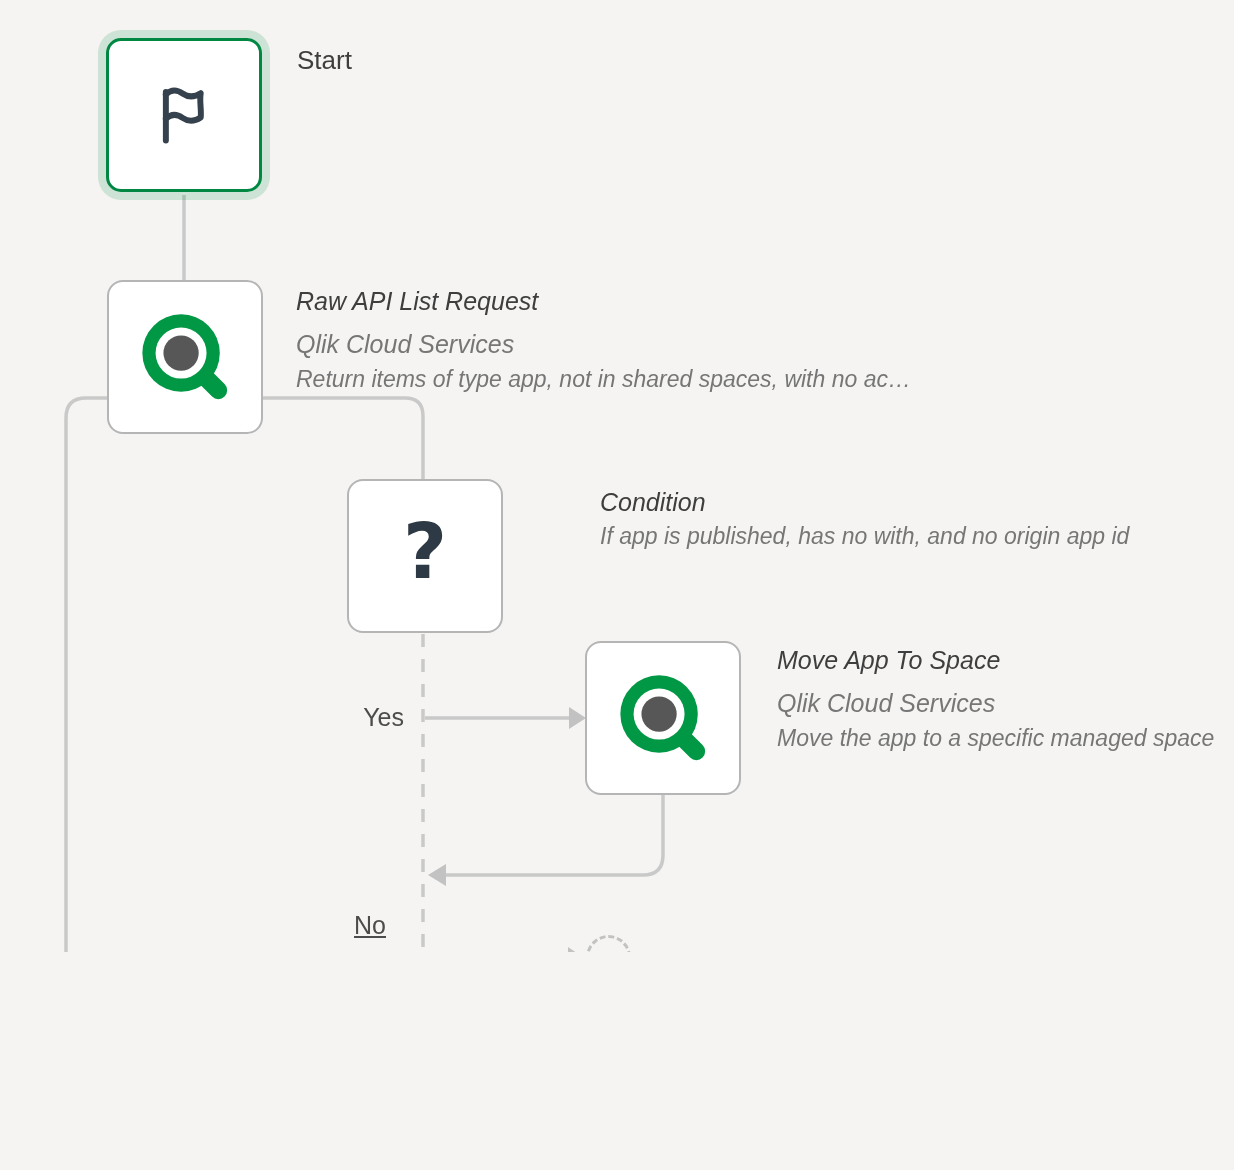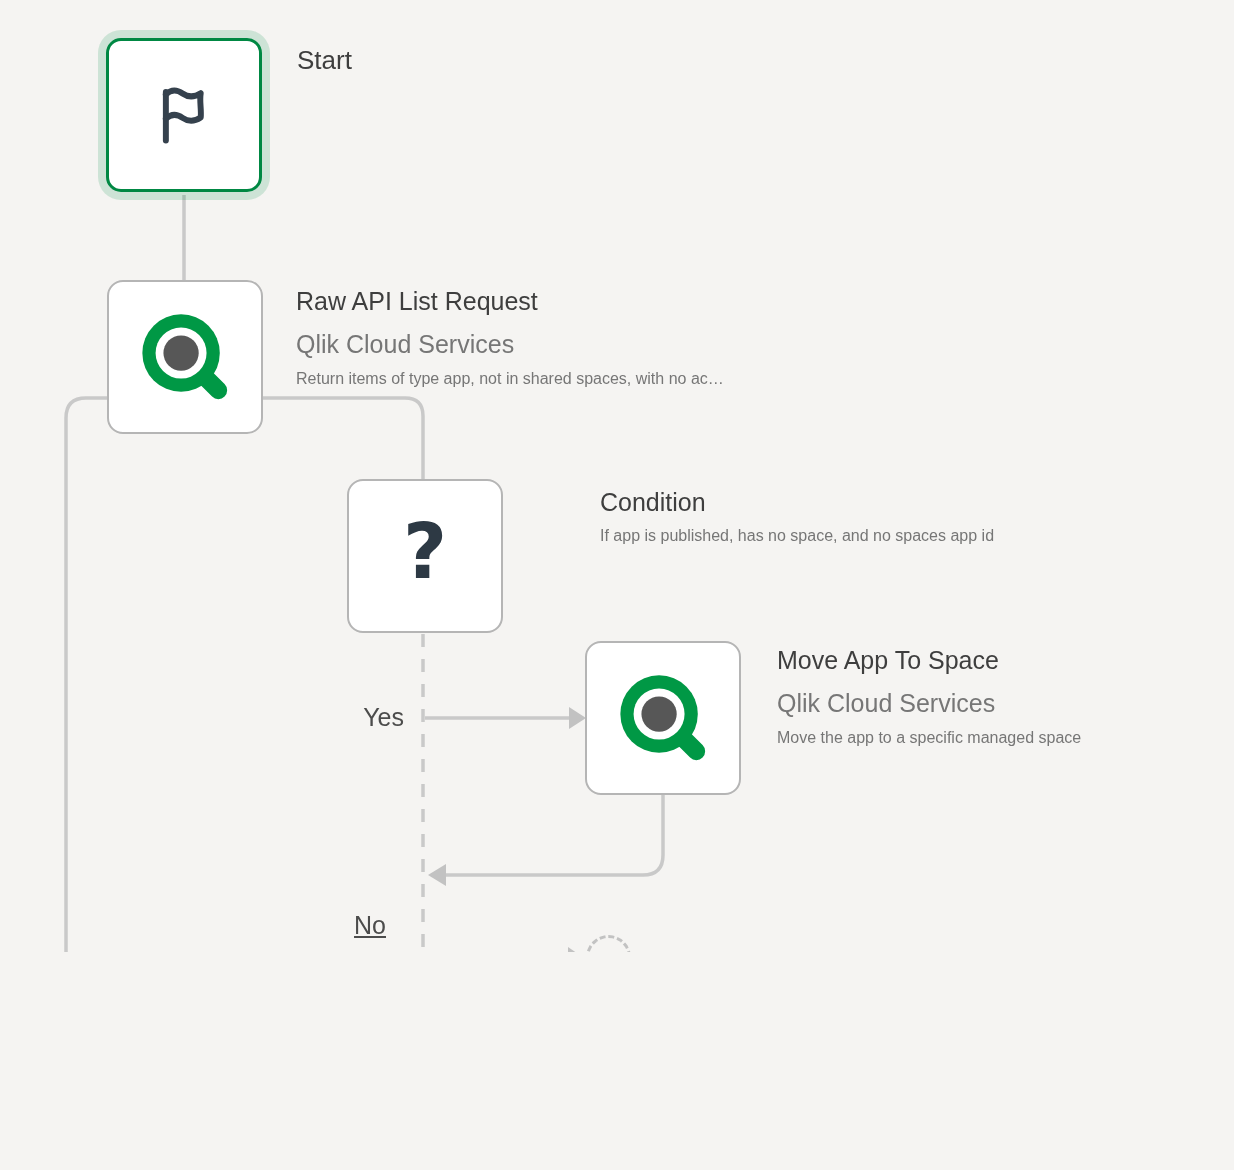--- a/index.html
+++ b/index.html
@@ -68,34 +68,35 @@
     font-weight:700;
     color:#2d3944;
     line-height:1;
     transform:translateY(-4px);
   }
   .label-block{
     position:absolute;
     display:flex;
     flex-direction:column;
     white-space:nowrap;
+    font-style:italic;
   }
   .label-title{
     font-size:25px;
     line-height:34px;
     color:var(--title-text);
   }
   .label-subtitle{
     font-size:25px;
     line-height:36px;
     color:var(--muted-text);
     margin-top:8px;
   }
   .label-desc{
-    font-size:16px;
+    font-size:23px;
     line-height:34px;
     color:var(--muted-text);
   }
   .start-label{
     position:absolute;
     font-size:26px;
     line-height:32px;
     color:var(--title-text);
     white-space:nowrap;
   }
@@ -163,21 +164,21 @@
     <span class="label-title">Raw API List Request</span>
     <span class="label-subtitle">Qlik Cloud Services</span>
     <span class="label-desc">Return items of type app, not in shared spaces, with no ac…</span>
   </div>
 
   <div class="node" style="left:347px;top:479px;">
     <span class="question-glyph">?</span>
   </div>
   <div class="label-block" style="left:566px;top:485px;margin-left:34px;">
     <span class="label-title">Condition</span>
-    <span class="label-desc">If app is published, has no space, and no spaces app id</span>
+    <span class="label-desc">If app is published, has no with, and no origin app id</span>
   </div>
 
   <div class="branch-label" style="left:352px;top:702px;">Yes</div>
 
   <div class="node" style="left:585px;top:641px;">
     <svg class="q-icon" width="100" height="100" viewBox="0 0 102 102">
       <path d="M66 66 L85 85" stroke="var(--brand-green)" stroke-width="18" stroke-linecap="round"></path>
       <circle cx="47" cy="47" r="39.5" fill="var(--brand-green)"></circle>
       <circle cx="47" cy="47" r="26" fill="#ffffff"></circle>
       <circle cx="47" cy="47" r="18" fill="var(--logo-dot)"></circle>

